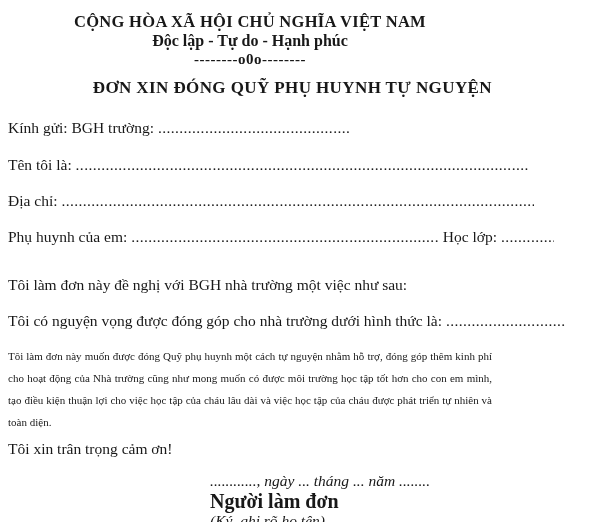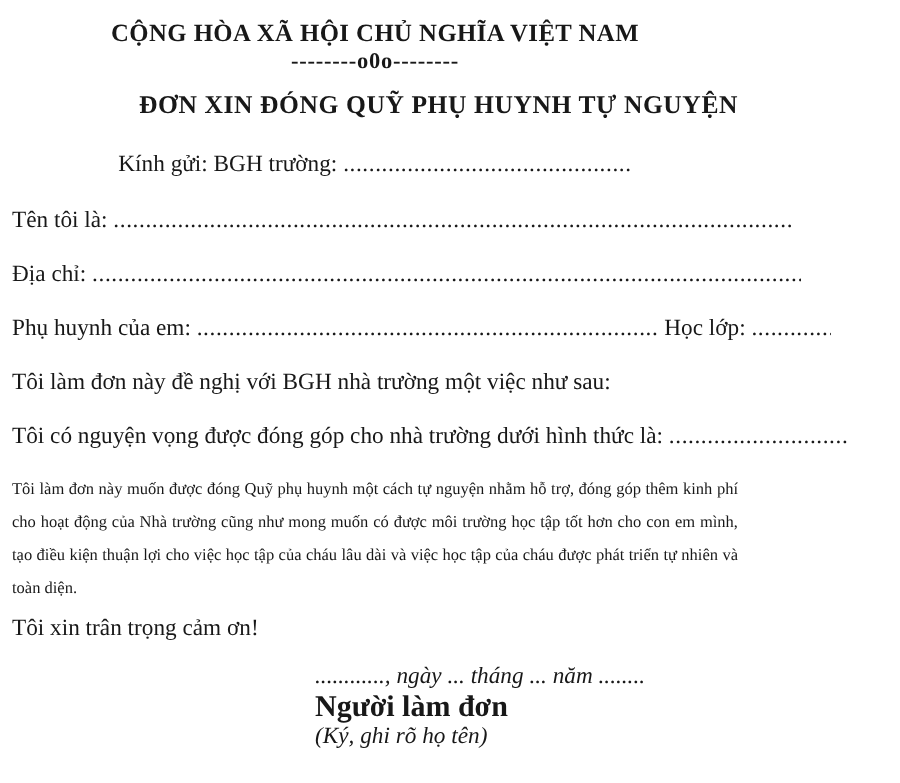--- a/index.html
+++ b/index.html
@@ -24,32 +24,32 @@
   .doc-title {
     margin-top: 10px;
     font-size: 17px; font-weight: bold; line-height: 20px;
     letter-spacing: 0.4px;
     text-align: right;
   }
 
   .recipient-line {
     margin-top: 20px;
     font-size: 15.5px; line-height: 20px;
-    text-align: center;
+    text-align: left;
     white-space: nowrap; overflow: hidden;
   }
 
   .field-row, .stmt-row {
     font-size: 15.5px; line-height: 20px;
     white-space: nowrap; overflow: hidden;
   }
   .row-name    { margin-top: 17px; width: 520px; }
   .row-address { margin-top: 16px; width: 526px; }
   .row-parent  { margin-top: 16px; width: 546px; }
-  .row-stmt1   { margin-top: 16px; }
+  .row-stmt1   { margin-top: 28px; }
   .row-stmt2   { margin-top: 16px; width: 558px; }
 
   .dots { letter-spacing: 0.4px; }
 
   .body-par {
     margin-top: 14px;
     font-size: 11px; line-height: 22px;
     text-align: justify;
   }
 
@@ -67,20 +67,21 @@
   .sig-role { font-size: 20px; line-height: 20px; font-weight: bold; }
   .sig-note { font-size: 15.5px; line-height: 20px; font-style: italic; }
 </style>
 </head>
 <body>
 
 <div class="page">
 
   <div class="center nat-line1">CỘNG HÒA XÃ HỘI CHỦ NGHĨA VIỆT NAM</div>
 
+  <div class="center nat-line2">Độc lập - Tự do - Hạnh phúc</div>
 
   <div class="center nat-line3">--------o0o--------</div>
 
   <div class="doc-title">ĐƠN XIN ĐÓNG QUỸ PHỤ HUYNH TỰ NGUYỆN</div>
 
   <div class="recipient-line">
     <span>Kính gửi: BGH trường:</span>
     <span class="dots">.............................................</span>
   </div>
 

